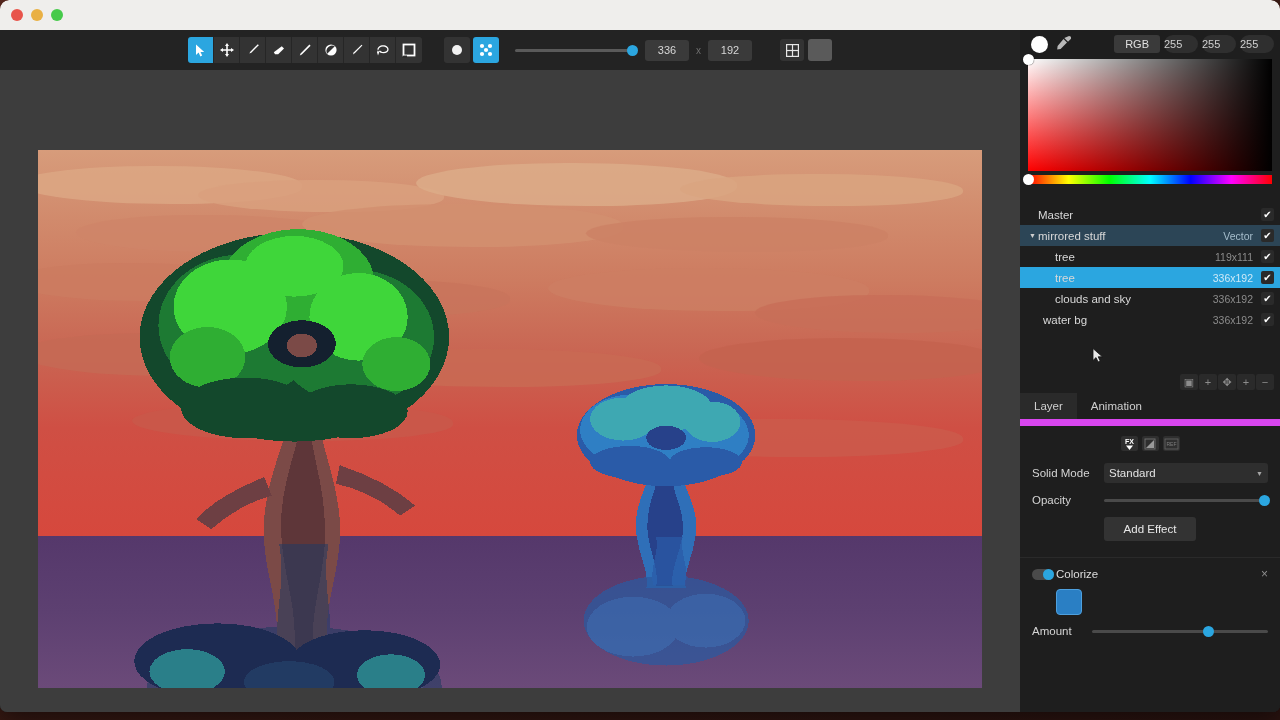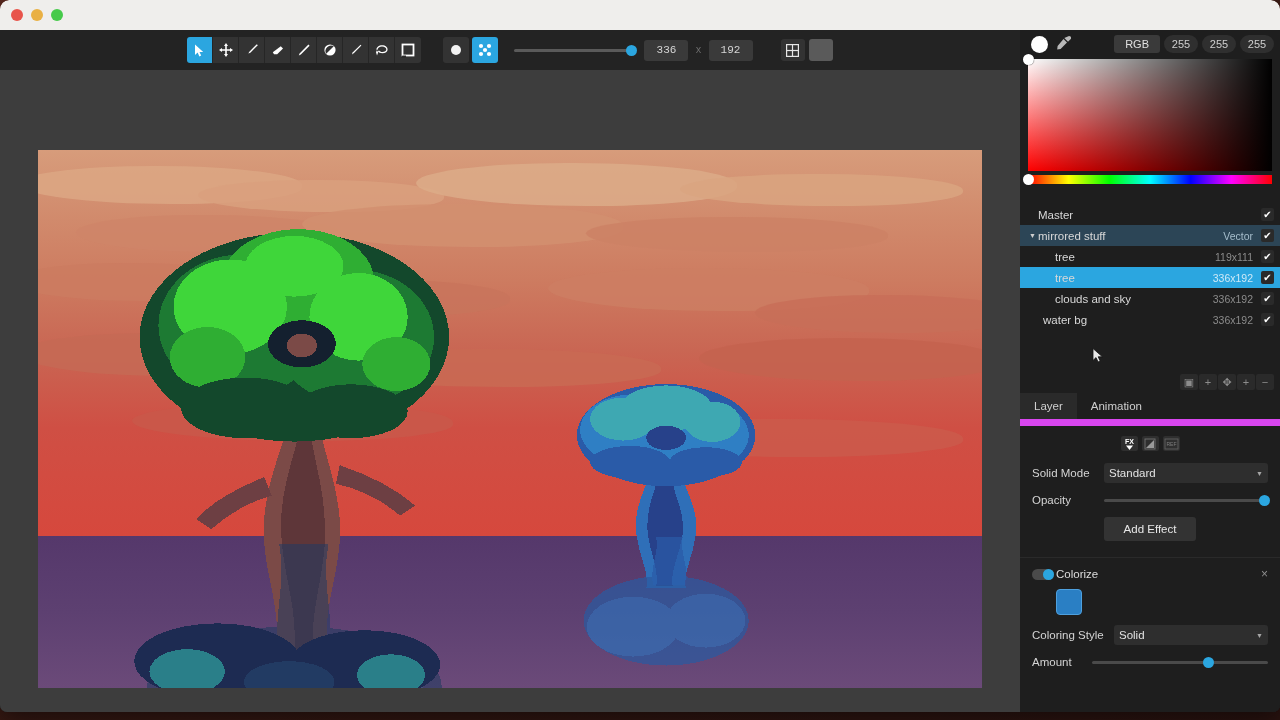--- a/index.html
+++ b/index.html
@@ -28,21 +28,21 @@
   .dot.yellow { background:#e9b043; }
   .dot.green { background:#46ca4a; }
 
   .body { display: flex; height: 682px; background: #232323; }
 
   
   .editor { position: relative; width: 1020px; height: 682px; background: #232323; }
 
   .toolbar {
     height: 40px; background: #232323;
-    display: flex; align-items: center; justify-content: center; gap: 0; font-family: Liberation Mono, monospace;
+    display: flex; align-items: center; justify-content: center; gap: 0;
   }
   .tool-group { display: flex; align-items: center; }
   .tool {
     width: 26px; height: 26px; background: #333333;
     display: flex; align-items: center; justify-content: center;
     border-right: 1px solid #262626; cursor: pointer;
   }
   .tool:first-child { border-radius: 3px 0 0 3px; }
   .tool:last-child  { border-radius: 0 3px 3px 0; border-right: none; }
   .tool.active { background: #2ba6e0; }
@@ -93,21 +93,21 @@
 
   .picker-head { height:28px; display:flex; align-items:center; padding:0 6px; background:#1e1e1e; }
   .fg-circle { width:17px;height:17px;border-radius:50%;background:#fff; margin-left:5px;}
   .eyedrop { margin-left:8px; }
   .rgb-btn {
     margin-left:auto; background:#3a3a3a; color:#e0e0e0; font-size:11px;
     padding:3px 11px; border-radius:3px; cursor:pointer;
   }
   .chan {
     background:#2f2f2f; color:#cfcfcf; font-size:11px;
-    width:34px; text-align:center; padding:3px 0; border-radius:9px; margin-left:4px; cursor:text;
+    width:34px; text-align:left; padding:3px 0; border-radius:9px; margin-left:4px; cursor:text;
   }
   .sv-box { position:relative; margin:1px 8px 0 8px; height:112px; }
   .sv-grad { position:absolute; inset:0; background:
       linear-gradient(to right, rgba(0,0,0,0) 0%, rgba(0,0,0,1) 100%),
       linear-gradient(to bottom, #ffffff 0%, #ff0000 100%); }
   .sv-knob { position:absolute; left:-5px; top:-5px; width:11px;height:11px;border-radius:50%;background:#fff; box-shadow:0 0 1px #000; }
   .hue-box { position:relative; margin:4px 8px 0 8px; height:9px; }
   .hue-grad { position:absolute; inset:0; background:linear-gradient(to right,
       #ff0000,#ffff00,#00ff00,#00ffff,#0000ff,#ff00ff,#ff0000); }
   .hue-knob { position:absolute; left:-5px; top:-1px; width:11px;height:11px;border-radius:50%;background:#fff; }
@@ -509,27 +509,20 @@
         <div class="fxhead">
           <div class="toggle">
                 <div class="tk"></div>
               </div>
           <span class="fxtitle">Colorize</span>
           <span class="fxclose">×</span>
         </div>
 
         <div class="colsw"></div>
 
-        <div class="prow">
-          <span class="plabel" style="width:82px">Coloring Style</span>
-          <div class="select">
-            <span>Solid</span>
-            <span class="caret">▼</span>
-          </div>
-        </div>
 
         <div class="prow">
           <span class="plabel" style="width:60px">Amount</span>
           <div class="amt-track">
             <div class="amt-knob"></div>
           </div>
         </div>
       </div>
     </div>
 

